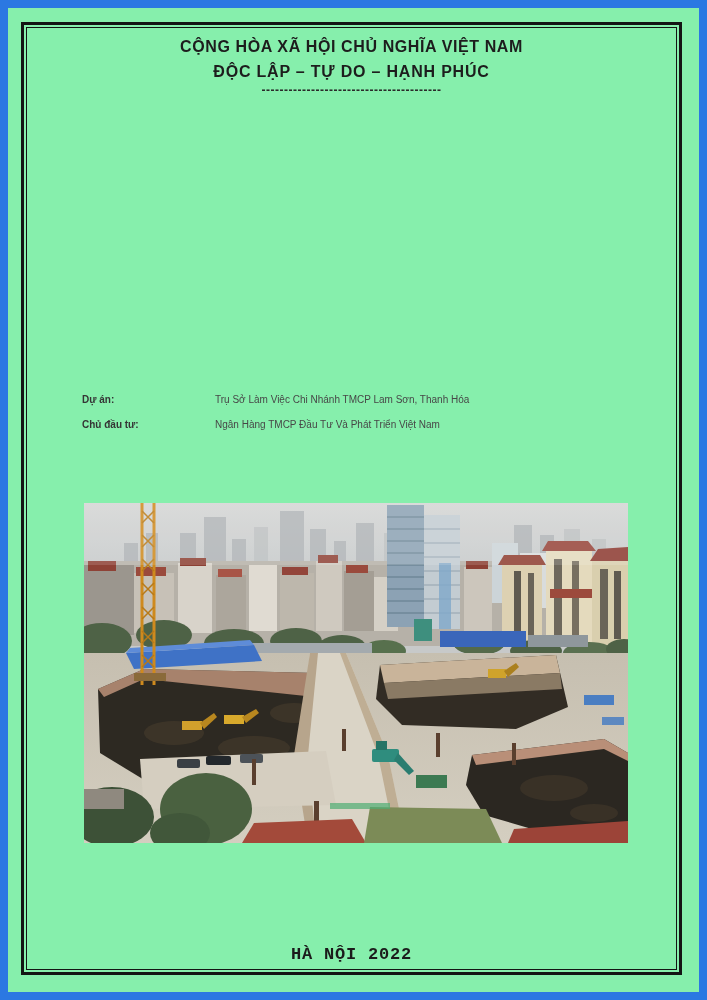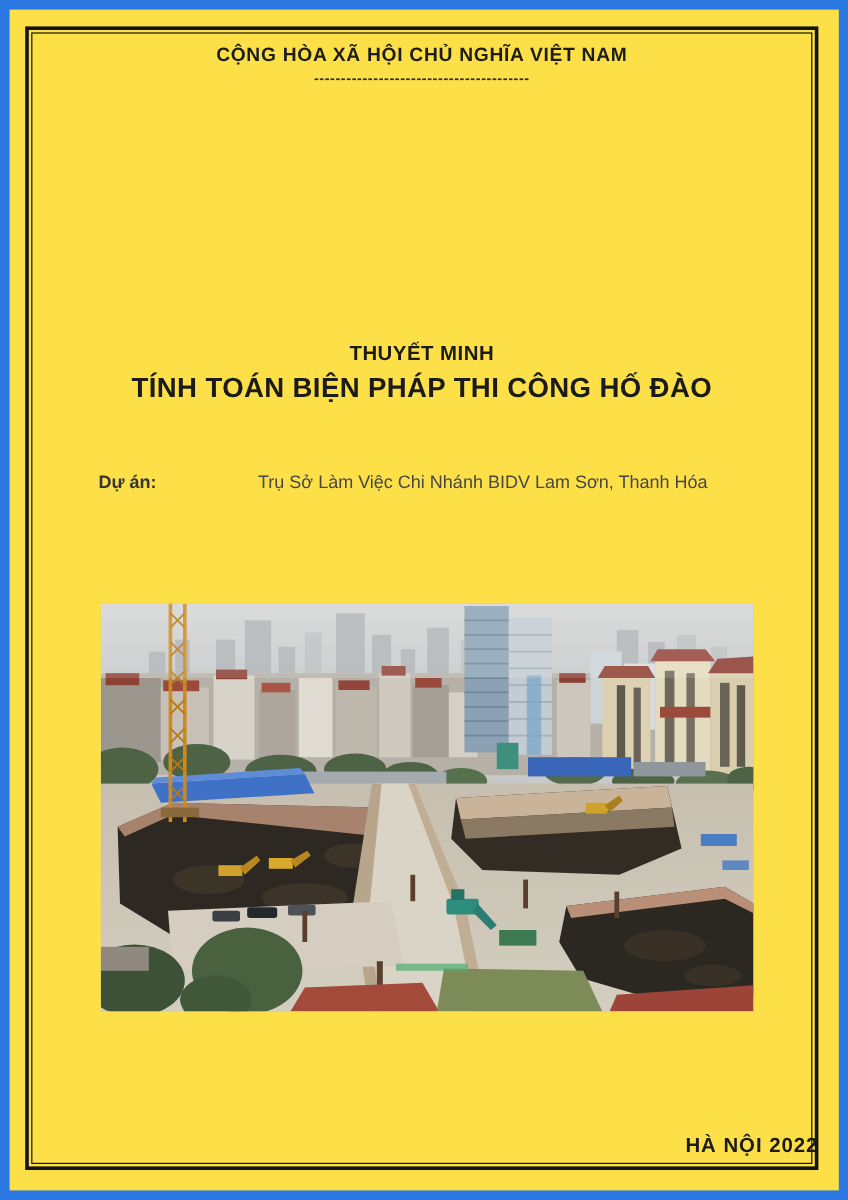--- a/index.html
+++ b/index.html
@@ -4,21 +4,21 @@
 <style>
   html,body{margin:0;padding:0;}
   body{
     width:707px;height:1000px;
     background:#2b78e2;
     font-family:"Liberation Sans","DejaVu Sans",sans-serif;
     position:relative;overflow:hidden;
   }
   .page{
     position:absolute;left:8px;top:8px;width:691px;height:984px;
-    background:#fde047;
+    background:#86efac;
   }
   .frame{
     position:absolute;left:13px;top:14px;width:661px;height:953px;
     border:3px solid #141414;
     box-sizing:border-box;
     padding:2px;
   }
   .frame-inner{
     width:100%;height:100%;
     border:1px solid #141414;
@@ -50,63 +50,65 @@
   }
   .title-block .main-title{
     font-size:23px;font-weight:bold;letter-spacing:0.3px;line-height:30px;
   }
   .fields{
     position:absolute;top:372px;left:61px;width:560px;
     color:#3c3c3c;
   }
   .field-row{
     display:flex;align-items:baseline;
-    height:25px;font-size:15px;
+    height:25px;font-size:10px;
   }
   .field-label{
     width:133px;font-weight:bold;color:#353535;flex:0 0 auto;
   }
   .field-value{
     color:#474747;white-space:nowrap;
   }
   .photo{
     position:absolute;left:63px;top:481px;width:544px;height:340px;
     overflow:hidden;background:#c7c9c9;
   }
   .photo svg{display:block;}
   .footer{
     position:absolute;top:923px;left:0;width:100%;
-    text-align:right;font-size:17px;font-weight:bold;letter-spacing:0.8px;
+    text-align:center;font-size:17px;font-weight:bold;letter-spacing:0.8px;
     color:#1b1b1b;
+    font-family:Liberation Mono, monospace;
   }
 </style>
 </head>
 <body>
 
 <div class="page">
   <div class="frame">
     <div class="frame-inner"></div>
   </div>
 
   <div class="content">
 
     <div class="header">
       <div class="line1">CỘNG HÒA XÃ HỘI CHỦ NGHĨA VIỆT NAM</div>
+      <div class="line2">ĐỘC LẬP – TỰ DO – HẠNH PHÚC</div>
       <div class="divider">----------------------------------------</div>
     </div>
 
-    <div class="title-block">
-      <div class="subtitle">THUYẾT MINH</div>
-      <div class="main-title">TÍNH TOÁN BIỆN PHÁP THI CÔNG HỐ ĐÀO</div>
-    </div>
 
     <div class="fields">
       <div class="field-row">
         <span class="field-label">Dự án:</span>
-        <span class="field-value">Trụ Sở Làm Việc Chi Nhánh BIDV Lam Sơn, Thanh Hóa</span>
+        <span class="field-value">Trụ Sở Làm Việc Chi Nhánh TMCP Lam Sơn, Thanh Hóa</span>
+      </div>
+      <div class="field-row">
+        <span class="field-label">Chủ đầu tư:</span>
+        <span class="field-value">Ngân Hàng TMCP Đầu Tư Và Phát Triển Việt Nam</span>
       </div>
     </div>
 
     <div class="photo">
       <svg width="544" height="340" viewBox="0 0 544 340" xmlns="http://www.w3.org/2000/svg">
         <defs>
           <linearGradient id="sky" x1="0" y1="0" x2="0" y2="1">
             <stop offset="0" stop-color="#d4d5d4"></stop>
             <stop offset="1" stop-color="#c0c4c5"></stop>
           </linearGradient>

